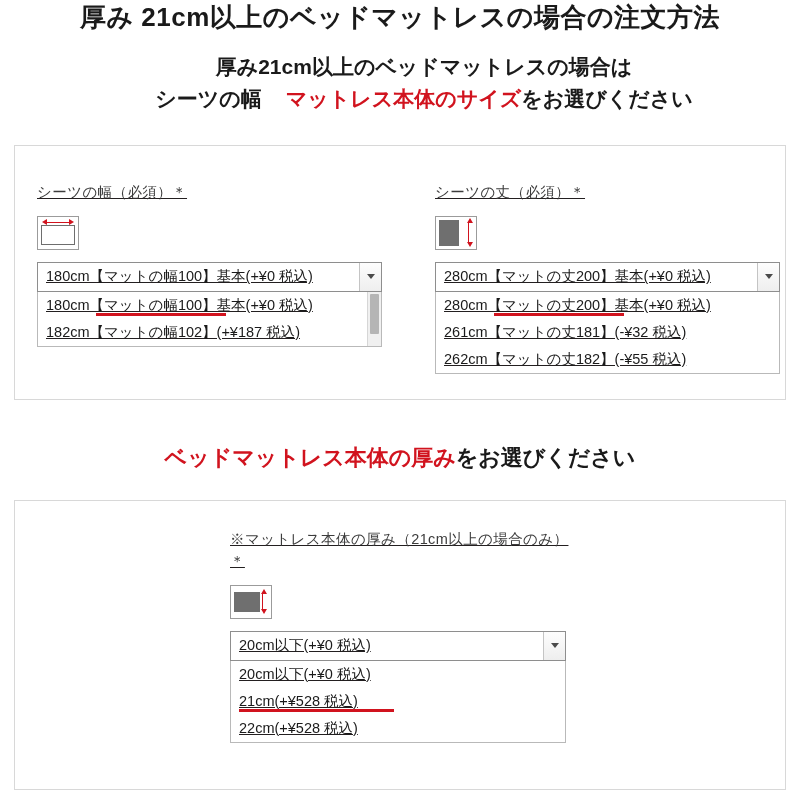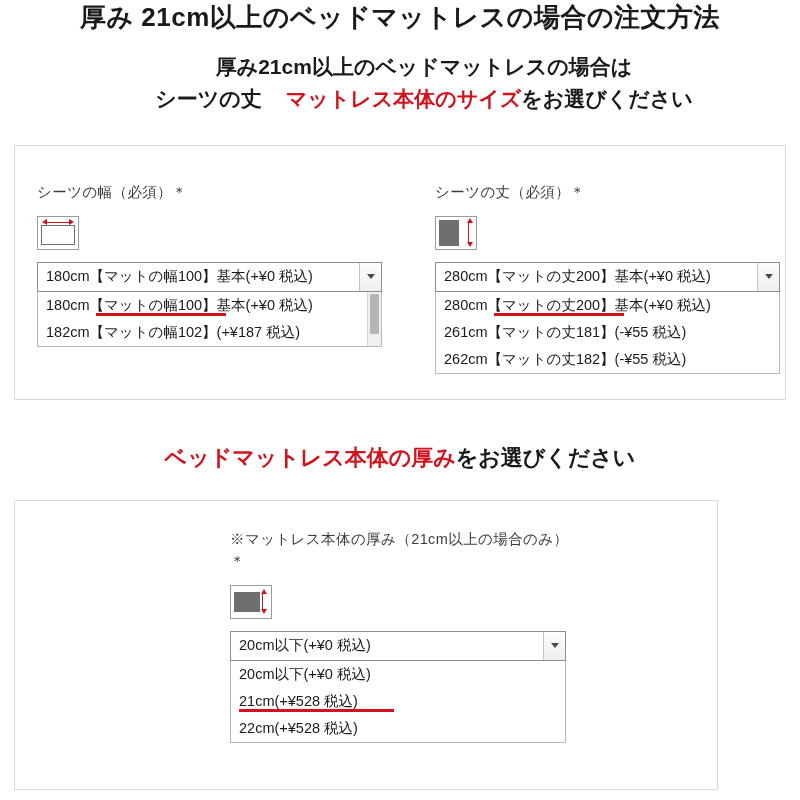--- a/index.html
+++ b/index.html
@@ -56,27 +56,28 @@
   }
   #panel-size {
     left: 14px;
     top: 145px;
     width: 772px;
     height: 255px;
   }
   #panel-thickness {
     left: 14px;
     top: 500px;
-    width: 704px;
+    width: 772px;
     height: 290px;
   }
 
   
   .field {
     position: absolute;
+    text-decoration: underline;
   }
   .field-label {
     font-size: 14.5px;
     color: #3c3c3c;
     letter-spacing: 0.4px;
     line-height: 1.5;
     margin-bottom: 12px;
   }
 
   
@@ -278,21 +279,21 @@
 </style>
 </head>
 <body>
 
 <div class="page">
 
   <div class="main-title">厚み 21cm以上のベッドマットレスの場合の注文方法</div>
 
   <div class="sub-lines">
     <div class="sub-line">厚み21cm以上のベッドマットレスの場合は</div>
-    <div class="sub-line"><span>シーツの丈</span><span class="hl">マットレス本体のサイズ</span><span>をお選びください</span></div>
+    <div class="sub-line"><span>シーツの幅</span><span class="hl">マットレス本体のサイズ</span><span>をお選びください</span></div>
   </div>
 
   <div class="panel" id="panel-size">
 
     <div class="field" id="field-width">
       <div class="field-label">シーツの幅（必須）＊</div>
 
       <div class="thumb thumb-width">
         <div class="fillbox"></div>
         <div class="arrow-line"></div>
@@ -328,21 +329,21 @@
 
       <div class="select-box">
         <div class="select-value">280cm【マットの丈200】基本(+¥0 税込)</div>
         <div class="select-arrow">
             <span class="caret"></span>
           </div>
       </div>
 
       <div class="dropdown" style="width:345px;">
         <div class="dd-item underline">280cm【マットの丈200】基本(+¥0 税込)</div>
-        <div class="dd-item">261cm【マットの丈181】(-¥55 税込)</div>
+        <div class="dd-item">261cm【マットの丈181】(-¥32 税込)</div>
         <div class="dd-item">262cm【マットの丈182】(-¥55 税込)</div>
       </div>
     </div>
 
   </div>
 
   <div class="mid-heading"><span class="hl">ベッドマットレス本体の厚み</span><span>をお選びください</span></div>
 
   <div class="panel" id="panel-thickness">
 

